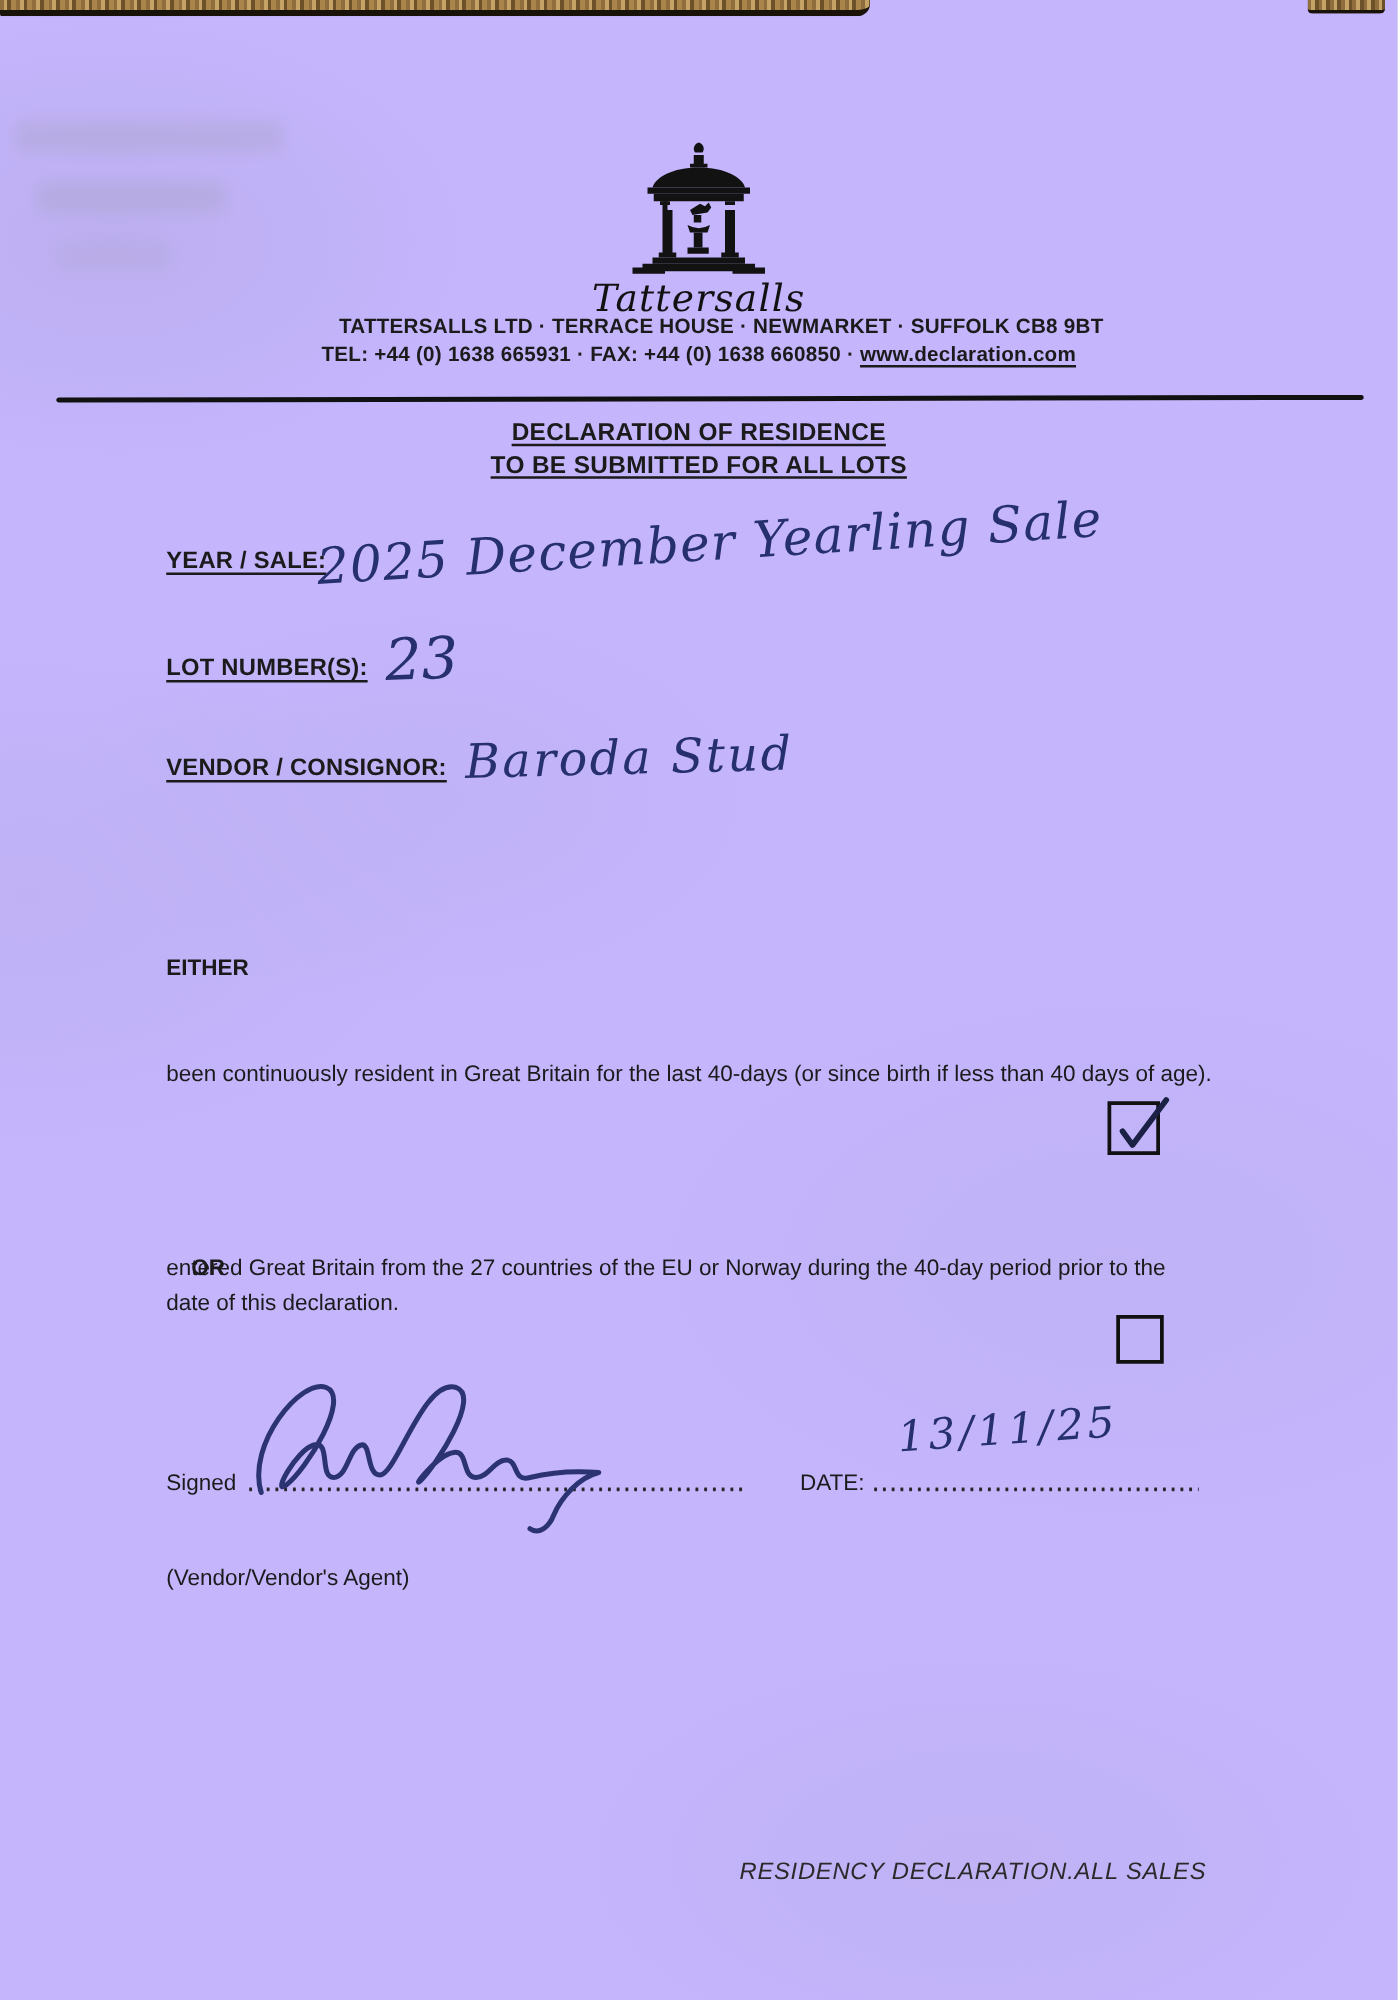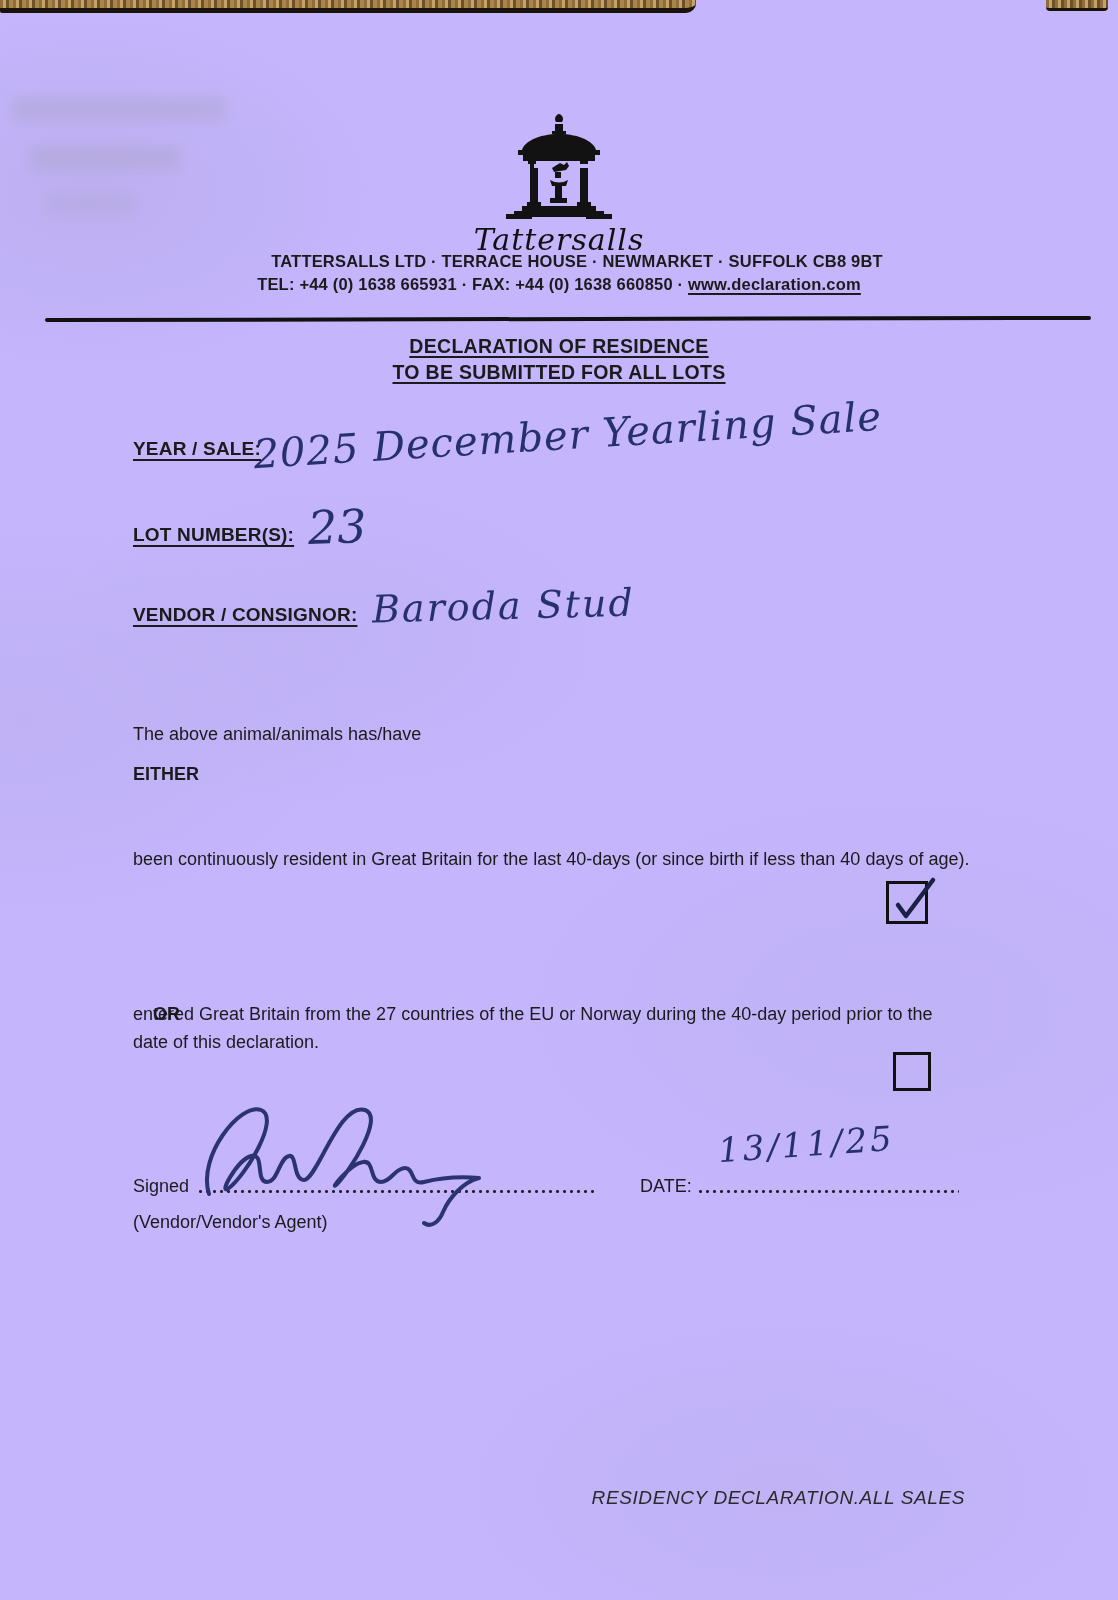--- a/index.html
+++ b/index.html
@@ -158,21 +158,20 @@
 
   <div class="field-label" style="top:438px;">YEAR / SALE:</div>
   <div class="hand hand-year">2025 December Yearling Sale</div>
 
   <div class="field-label" style="top:524px;">LOT NUMBER(S):</div>
   <div class="hand hand-lot">23</div>
 
   <div class="field-label" style="top:604px;">VENDOR / CONSIGNOR:</div>
   <div class="hand hand-vendor">Baroda Stud</div>
 
-  <div class="bodytext" style="top:720px;">The above animal/animals has/have</div>
 
   <div class="bodytext bold" style="top:760px;">EITHER</div>
 
   <div class="bodytext" style="top:845px; width:848px;">been continuously resident in Great Britain for the last 40-days (or since birth if less than 40 days of age).</div>
 
   <div class="checkbox" style="left:886px; top:881px; width:42px; height:43px;">
     <svg width="42" height="43" viewBox="0 0 42 43">
       <polyline points="9,21 17,32 44,-4" fill="none" stroke="#1a2145" stroke-width="4.5" stroke-linecap="round" stroke-linejoin="round"></polyline>
     </svg>
   </div>
@@ -197,16 +196,16 @@
              C135 99 156 70 170 68 C182 66 176 88 188 88
              C198 88 202 74 212 74 C222 74 217 92 231 88
              C243 85 262 82 286 84
              C270 88 256 104 250 118 C246 128 238 134 231 129" fill="none" stroke="#2b3372" stroke-width="4" stroke-linecap="round" stroke-linejoin="round"></path>
   </svg>
 
   <div class="bodytext" style="left:640px; top:1172px;">DATE:</div>
   <div class="dotted" style="left:697px; top:1190px; width:262px;"></div>
   <div class="hand hand-date">13/11/25</div>
 
-  <div class="bodytext" style="top:1208px;">(Vendor/Vendor's Agent)</div>
+  <div class="bodytext" style="top:1248px;">(Vendor/Vendor's Agent)</div>
 
   <div class="footer-ref">RESIDENCY DECLARATION.ALL SALES</div>
 </div>
 
 </body></html>

